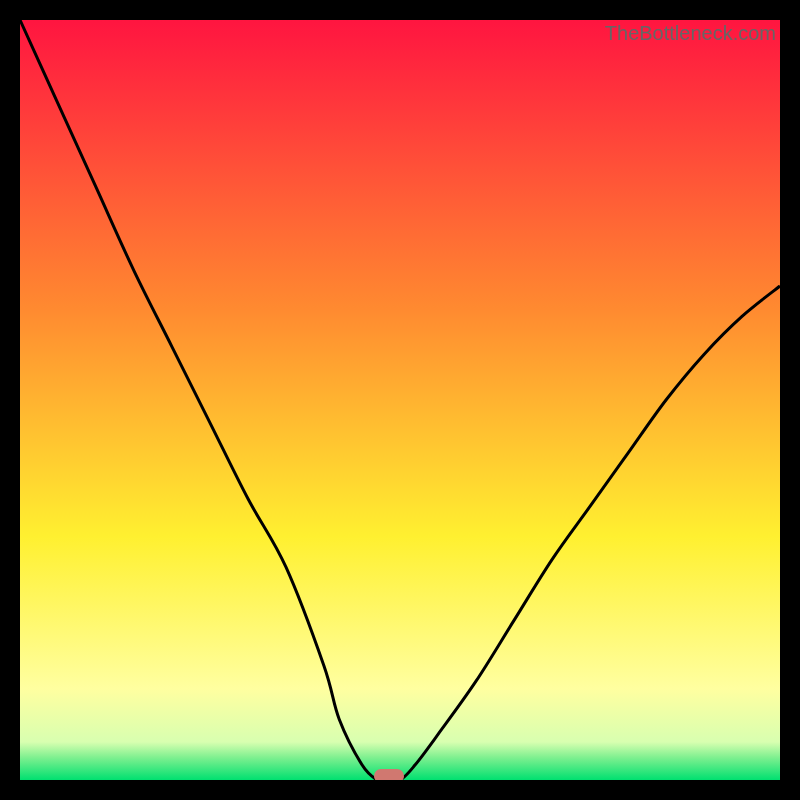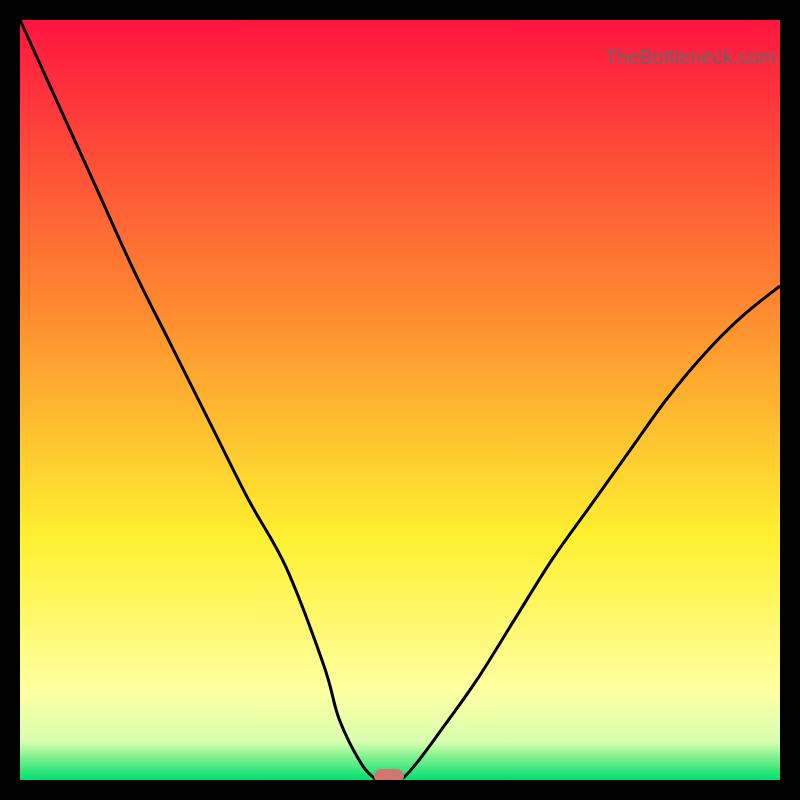--- a/index.html
+++ b/index.html
@@ -33,21 +33,20 @@
     width: 100%;
     height: 100%;
   }
   .watermark {
     position: absolute;
     top: 22px;
     right: 24px;
     color: #666;
     font-size: 20px;
     font-weight: 500;
-    margin-top: 24px;
   }
   svg.curve {
     position: absolute;
     top: 0;
     left: 0;
     width: 760px;
     height: 760px;
   }
   .marker {
     position: absolute;

